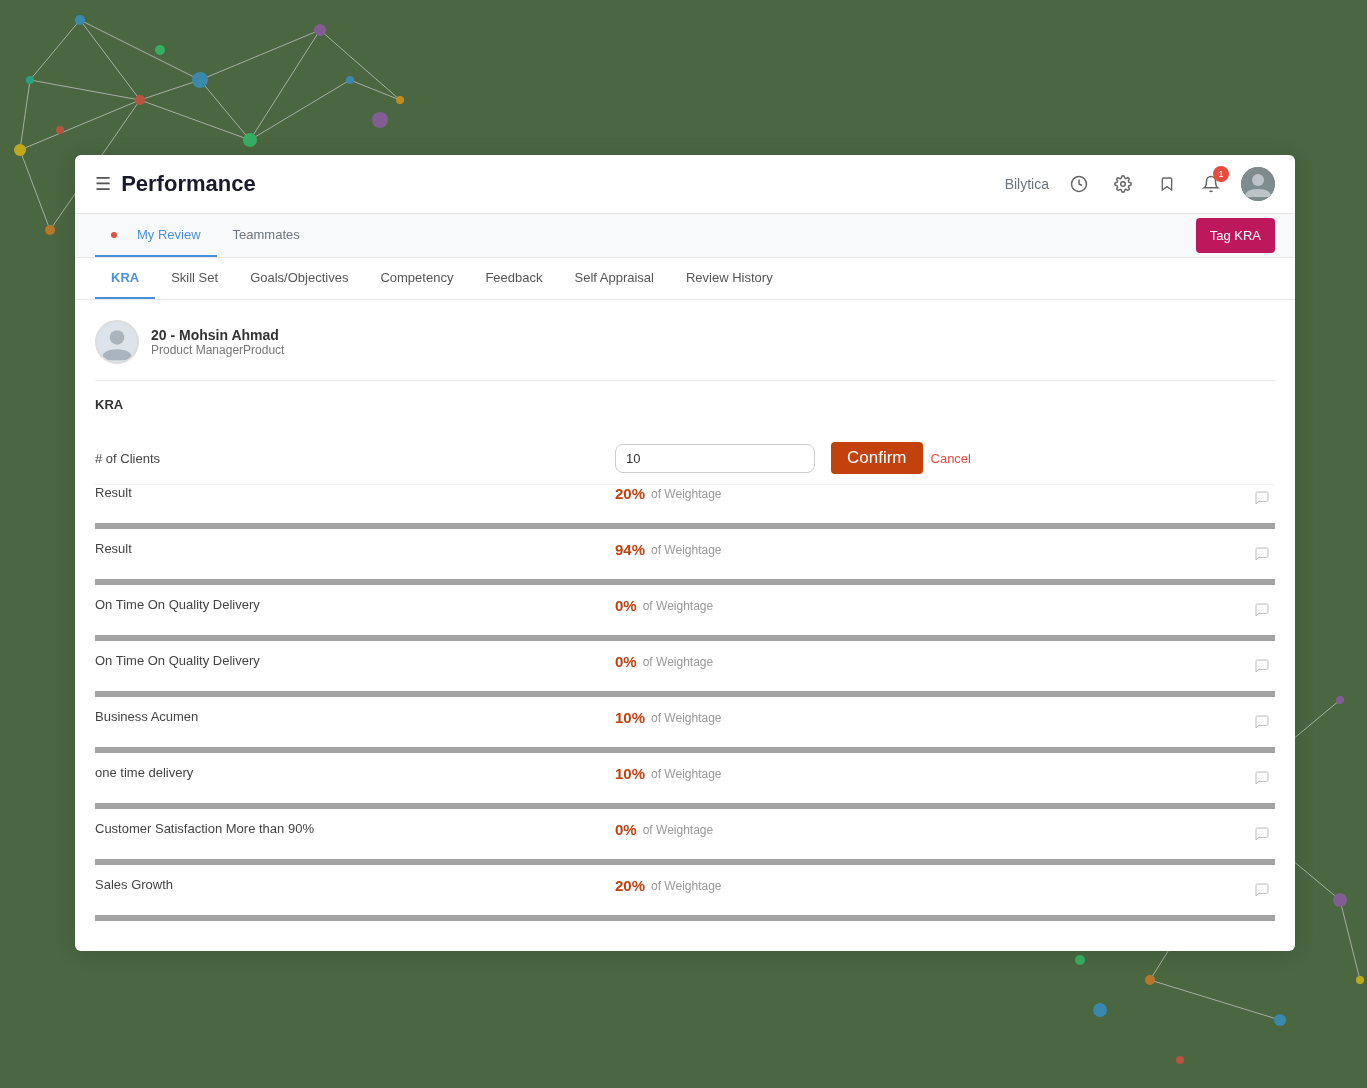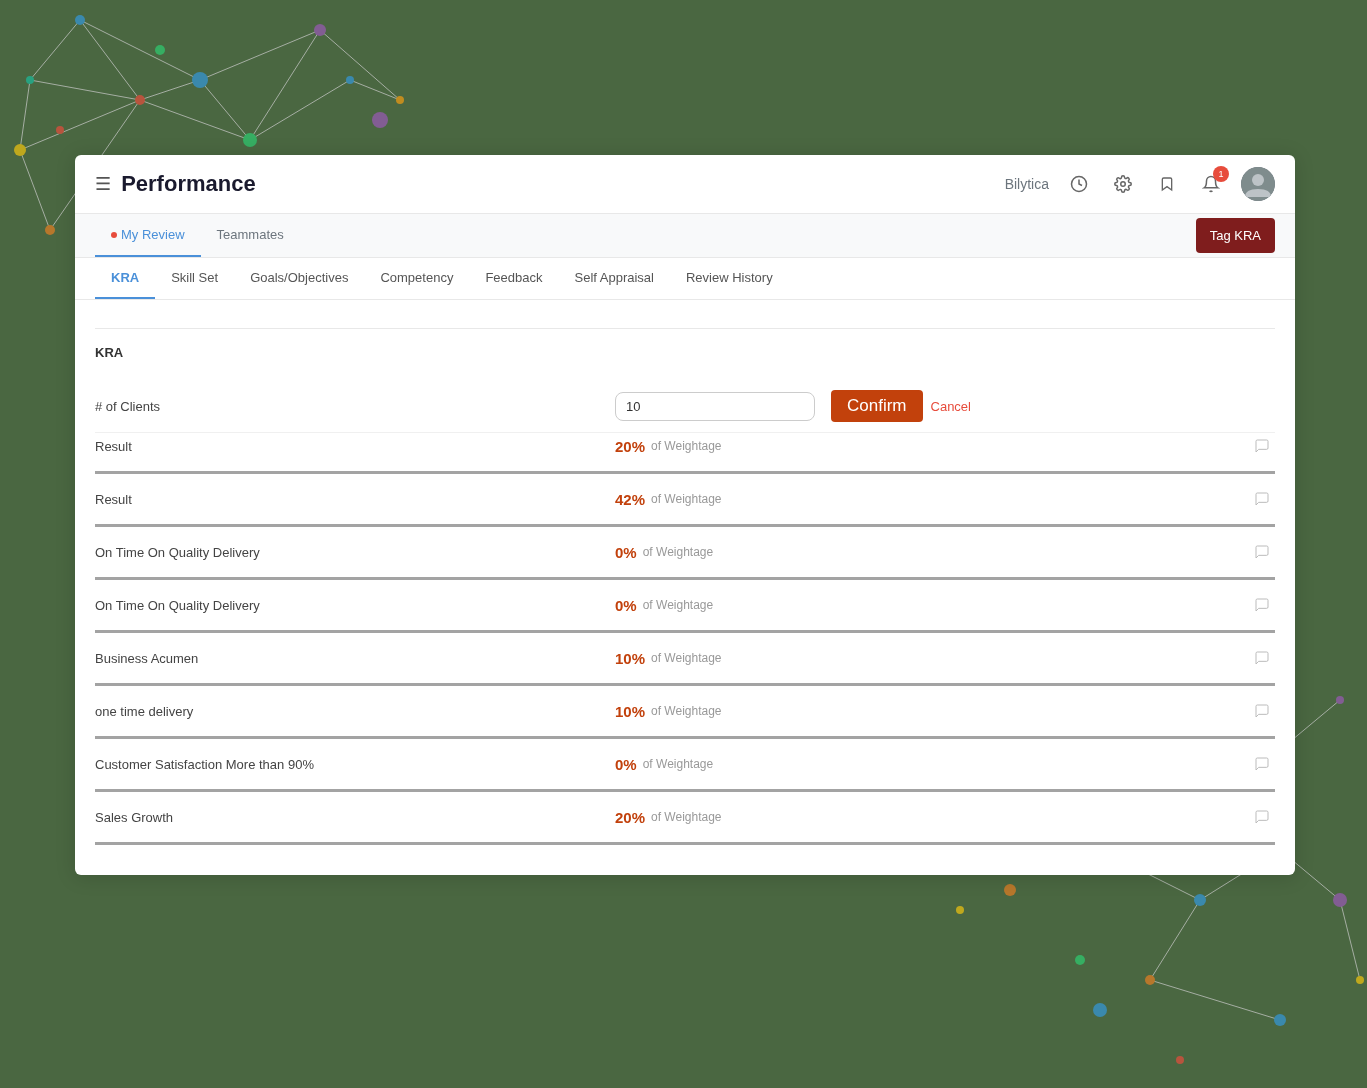--- a/index.html
+++ b/index.html
@@ -124,30 +124,31 @@
       cursor: pointer;
       display: flex;
       align-items: center;
       border-bottom: 2px solid transparent;
       color: #6c757d;
       height: 100%;
     }
     .sub-tab.active {
       color: #4a90d9;
       border-bottom: 2px solid #4a90d9;
+      gap: 16px;
     }
     .sub-tab .fire-dot-small {
       width: 6px; height: 6px;
       background: #e74c3c;
       border-radius: 50%;
       display: inline-block;
       margin-right: 4px;
     }
     .tag-kra-btn {
-      background: #7f1d1d;
+      background: #be185d;
       color: #fff;
       border: none;
       padding: 10px 14px;
       border-radius: 4px;
       font-size: 13px;
       cursor: pointer;
       font-weight: 500;
     }
 
     
@@ -211,23 +212,23 @@
       font-size: 13px;
       font-weight: 600;
       color: #333;
       margin-bottom: 20px;
     }
 
     
     .kra-table { width: 100%; }
     .kra-row {
       display: flex;
-      align-items: center;
+      align-items: flex-start;
       padding: 12px 0;
-      border-bottom: 3px solid #a3a3a3;
+      border-bottom: 6px solid #a3a3a3;
     }
     .kra-row:first-child {
       padding-top: 0;
     }
     .kra-label {
       flex: 0 0 520px;
       font-size: 13px;
       color: #444;
     }
     .kra-value {
@@ -437,20 +438,33 @@
     <div class="nav-tab">Skill Set</div>
     <div class="nav-tab">Goals/Objectives</div>
     <div class="nav-tab">Competency</div>
     <div class="nav-tab">Feedback</div>
     <div class="nav-tab">Self Appraisal</div>
     <div class="nav-tab">Review History</div>
   </div>
 
   <div class="content">
 
+    <div class="user-info">
+      <div class="user-pic">
+        <svg viewBox="0 0 44 44" xmlns="http://www.w3.org/2000/svg" width="44" height="44">
+          <rect width="44" height="44" fill="#dce3ea" rx="22"></rect>
+          <circle cx="22" cy="17" r="8" fill="#aab4be"></circle>
+          <path d="M5 42 Q5 30 22 30 Q39 30 39 42" fill="#aab4be"></path>
+        </svg>
+      </div>
+      <div class="user-details">
+        <div class="user-name">20 - Mohsin Ahmad</div>
+        <div class="user-role">Product ManagerProduct</div>
+      </div>
+    </div>
 
     <div class="divider"></div>
 
     <div class="kra-section-title">KRA</div>
 
     <div class="kra-table">
 
       <div class="kra-input-row">
         <div class="kra-input-label"># of Clients</div>
         <input class="kra-input-field" type="text" value="10" style="">
@@ -467,21 +481,21 @@
       </div>
       <div class="kra-comment-icon">
         <svg width="16" height="16" viewBox="0 0 24 24" fill="none" stroke="#bbb" stroke-width="1.5">
           <path d="M21 15a2 2 0 0 1-2 2H7l-4 4V5a2 2 0 0 1 2-2h14a2 2 0 0 1 2 2z"></path>
         </svg>
       </div>
     </div>
           <div class="kra-row">
       <div class="kra-label">Result</div>
       <div class="kra-value">
-        <span class="percent">42%</span>
+        <span class="percent">94%</span>
         <span class="weightage-label">of Weightage</span>
       </div>
       <div class="kra-comment-icon">
         <svg width="16" height="16" viewBox="0 0 24 24" fill="none" stroke="#bbb" stroke-width="1.5">
           <path d="M21 15a2 2 0 0 1-2 2H7l-4 4V5a2 2 0 0 1 2-2h14a2 2 0 0 1 2 2z"></path>
         </svg>
       </div>
     </div>
           <div class="kra-row">
       <div class="kra-label">On Time On Quality Delivery</div>

